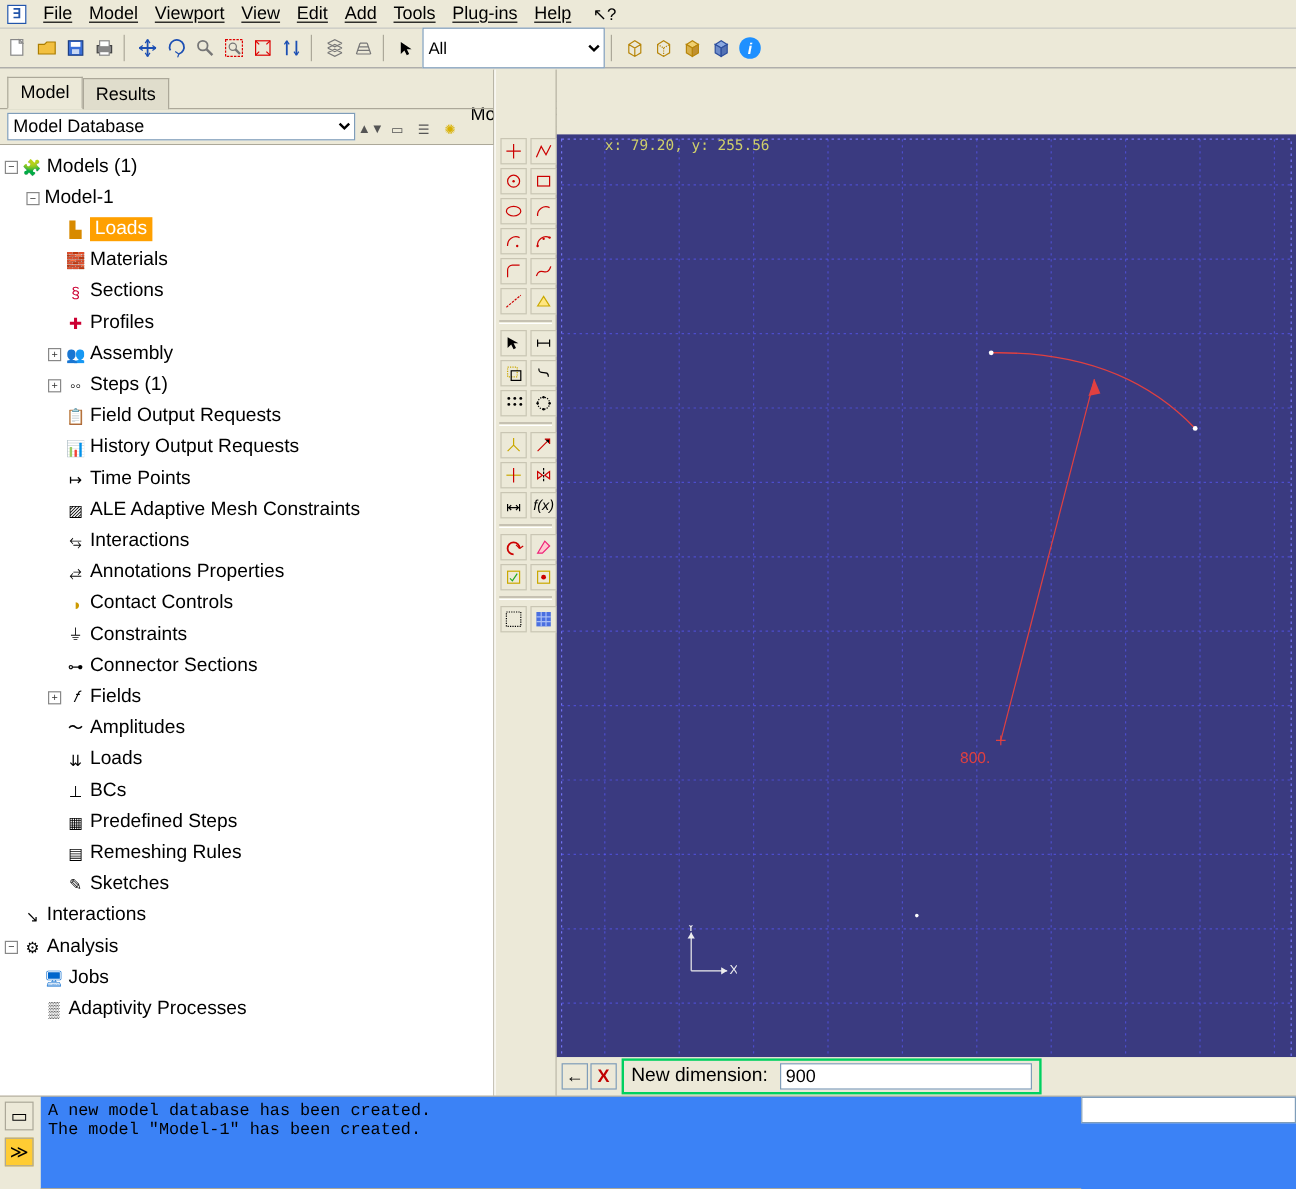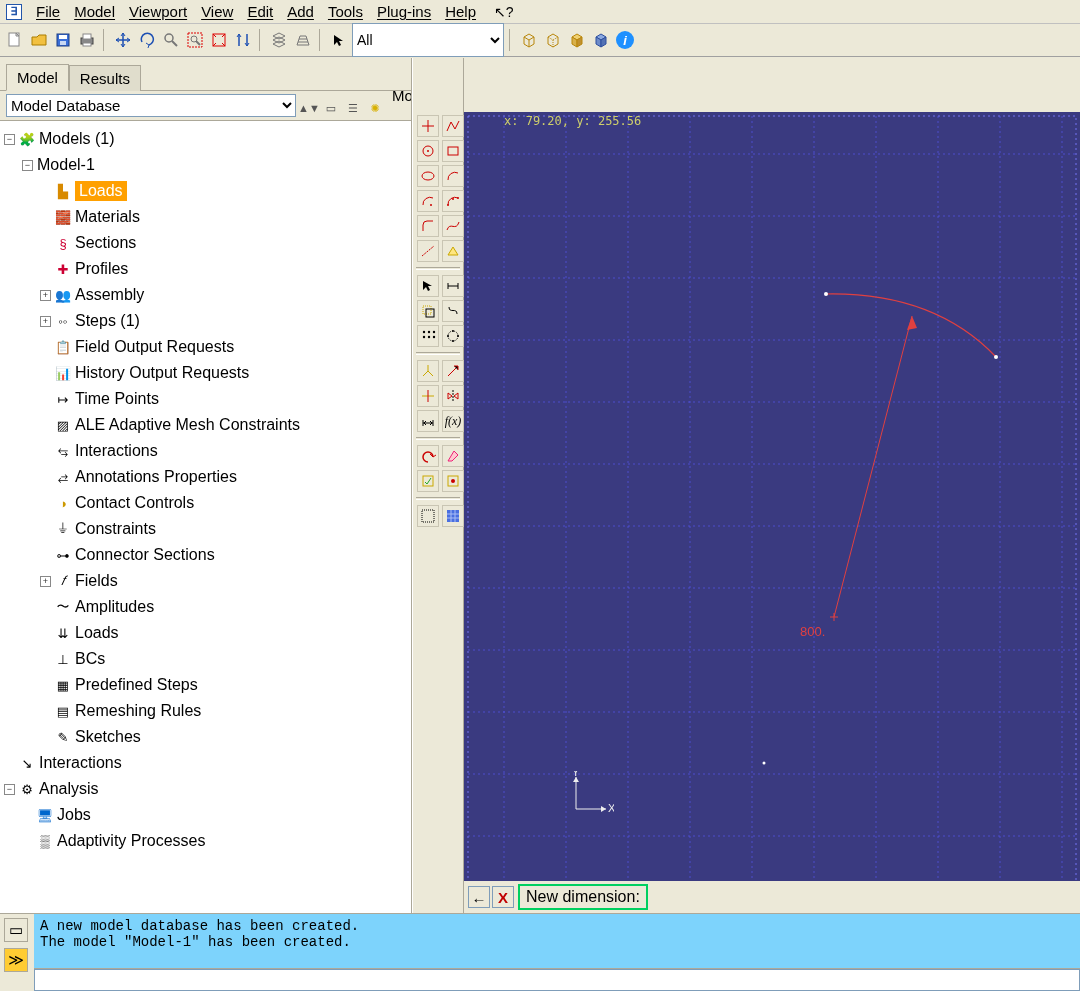--- a/index.html
+++ b/index.html
@@ -50,21 +50,21 @@
   .node .lbl { }
   .node .lbl.ul { text-underline-offset: 2px;}
   .node .lbl.sel { background:#ffa000; color:#fff; padding: 1px 4px; }
 
   
   .palette { width: 52px; background:#ece9d8; border-left:1px solid #fff; border-right:1px solid #aca899; padding: 54px 2px 2px 2px; display:flex; flex-direction:column;}
   .p-group { display:grid; grid-template-columns: 22px 22px; gap:3px 3px; padding: 3px 2px;}
   .p-hr { height:3px; border-top:1px solid #aca899; border-bottom:1px solid #fff; margin:2px 1px;}
   .p-btn { width:22px; height:22px; border:1px solid #c9c5b3; background:#ece9d8; display:flex; align-items:center; justify-content:center; font-size:12px; cursor:default;}
   .p-btn svg { overflow: visible; }
-  .fx { font-style: italic; font-family: Liberation Serif, serif; font-size:12px;}
+  .fx { font-style: italic; font-family: Liberation Sans, sans-serif; font-size:12px;}
 
   
   .canvaswrap { flex:1; position:relative; background:#ece9d8; }
   .canvas { position:absolute; top:54px; left:0; right:0; bottom:32px; background:#3a3a80; overflow:hidden;}
   .grid-lines { position:absolute; inset:0; }
   .grid-lines line.grid { stroke:#5a5aff; stroke-dasharray:2 3; stroke-width:1; opacity:0.6;}
   .grid-lines .border { stroke:#7a7aff; stroke-dasharray:2 3; stroke-width:1; opacity:0.9;}
   .coord-label { position:absolute; top:2px; left:40px; color:#cfcf6b; font-size:12px; font-family: monospace;}
   .sketch { position:absolute; inset:0; }
   .dimtext { fill:#e04040; font-size:13px; font-family:sans-serif;}
@@ -77,21 +77,21 @@
   .x-btn { color:#c00000; margin-left:2px;}
   .prompt-box { border:2px solid #00d060; padding:2px 6px; margin-left:4px; display:flex; align-items:center; gap:10px; background:#ece9d8;}
   .prompt-box .plabel { font-size:16px; }
   .prompt-box input { width:210px; height:22px; font-size:15px; border:1px solid #7f9db9; padding:1px 4px; background:#fff;}
 
   
   .msgarea { position:absolute; bottom:0; left:0; right:0; height:78px; border-top:1px solid #aca899; display:flex;}
   .msg-left { width:34px; display:flex; flex-direction:column; justify-content:flex-start; padding:4px 4px; gap:6px; background:#ece9d8;}
   .msg-left .msgbtn { width:24px; height:24px; border:1px solid #aca899; background:#ece9d8; display:flex; align-items:center; justify-content:center; font-size:15px;}
   .msg-left .msgbtn.gold { background:#ffcc33; }
-  .msg-body { flex:1; display:flex; flex-direction:column; background:#7dd3fc; }
+  .msg-body { flex:1; display:flex; flex-direction:row; background:#3b82f6; }
   .msg-log { flex:1; font-family: "Courier New", monospace; font-size:14px; padding:4px 6px; white-space:pre; color:#000; border-bottom:1px solid #aca899;}
   .msg-cli { height:22px; border:1px solid #7f9db9; background:#fff;}
 </style>
 </head>
 <body>
 
 <div class="root">
 
   <div class="menubar">
     <span class="appicon">∃</span>
@@ -637,20 +637,21 @@
           <text class="triad-lbl" x="44" y="41">X</text>
           <text class="triad-lbl" x="8" y="5">Y</text>
         </svg>
       </div>
 
       <div class="promptbar">
         <div class="back-btn">←</div>
         <div class="x-btn">X</div>
         <div class="prompt-box">
           <span class="plabel">New dimension:</span>
+          <input type="text" value="900" style="">
         </div>
       </div>
     </div>
   </div>
 
   <div class="msgarea">
     <div class="msg-left">
       <div class="msgbtn">▭</div>
       <div class="msgbtn gold">≫</div>
     </div>

